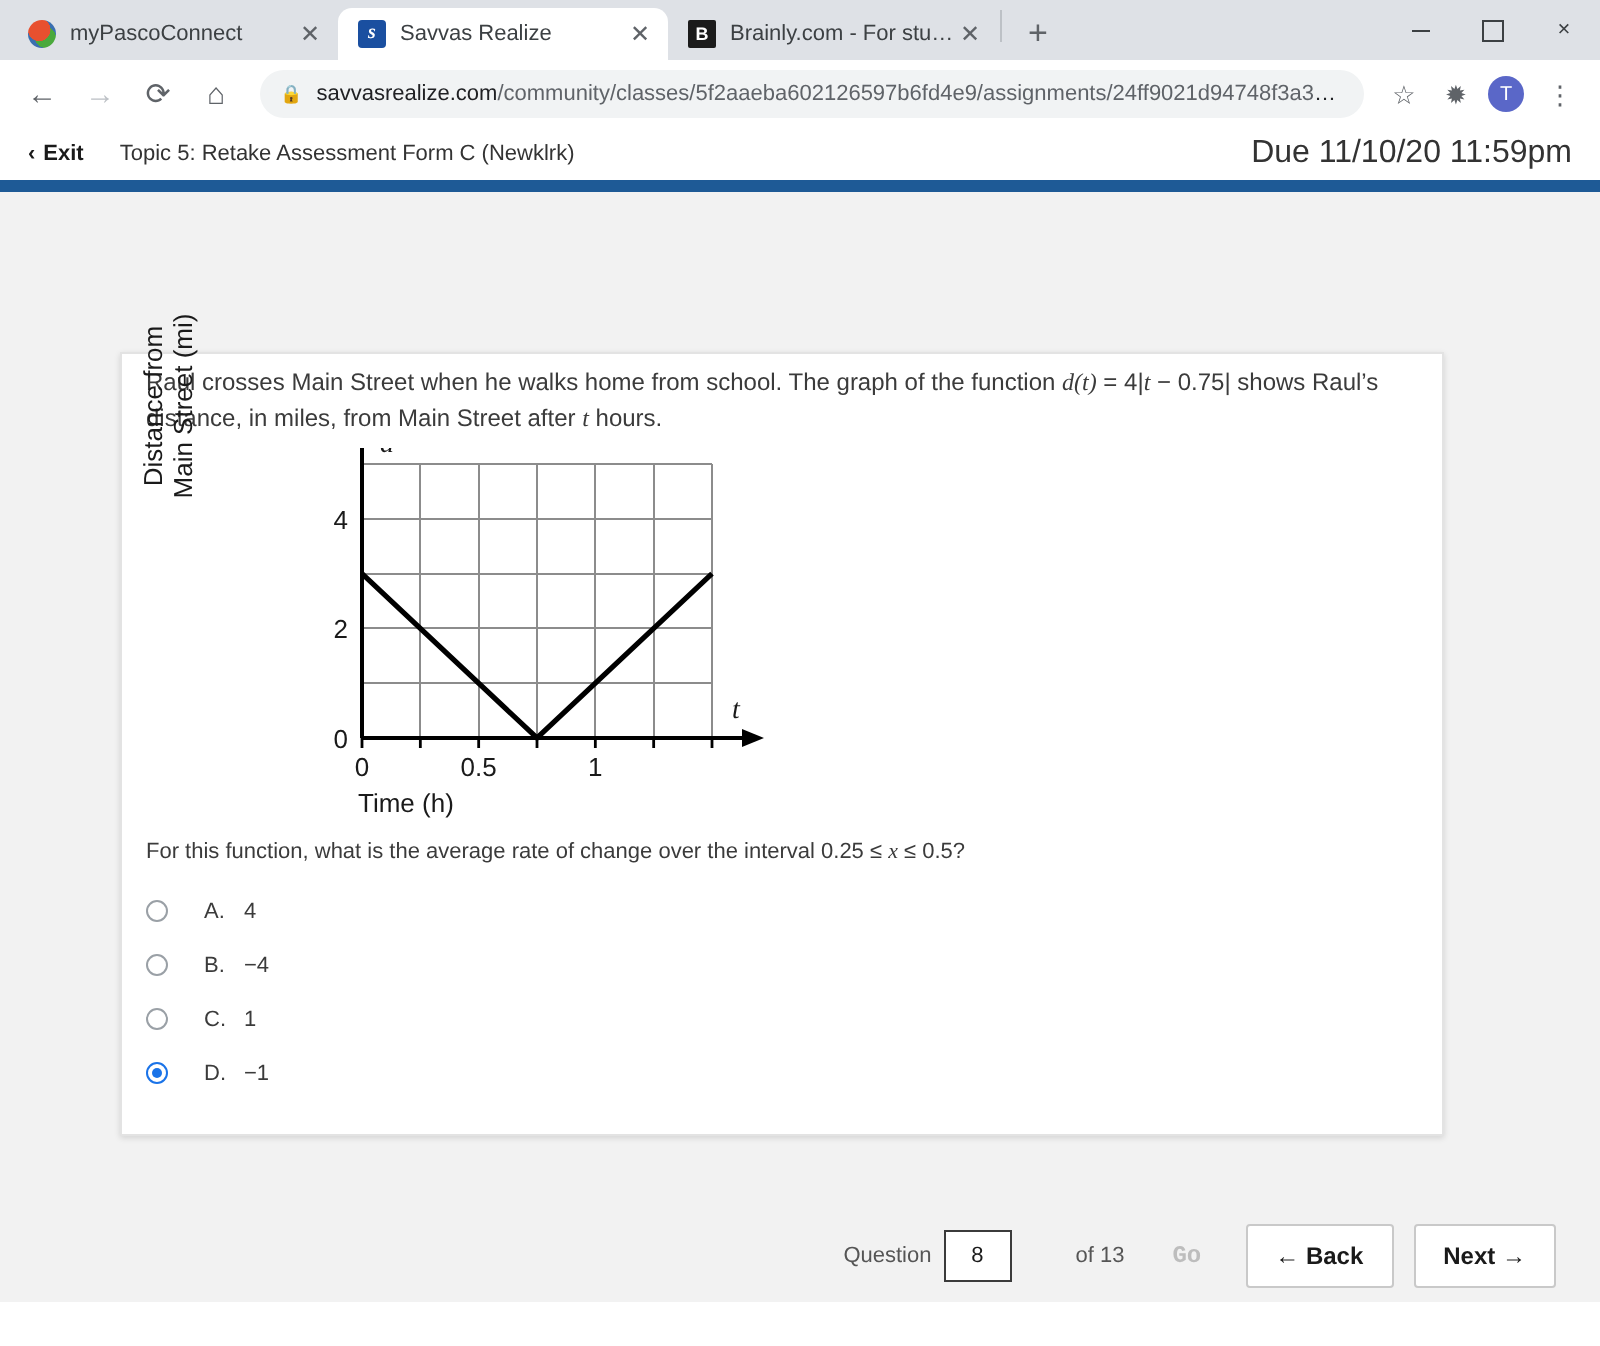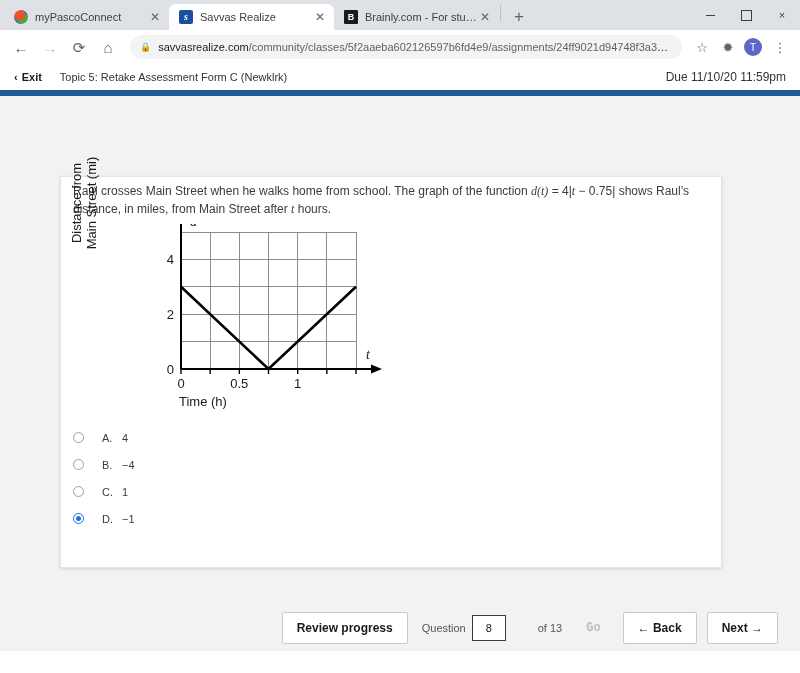--- a/index.html
+++ b/index.html
@@ -122,21 +122,21 @@
 
   .apphead {
     height: 26px; background: #ffffff;
     display: flex; align-items: center; padding: 0 14px;
     font-size: 11px; color: #333;
   }
   .exit { display: flex; align-items: center; font-weight: bold; color: #1a1a1a;
           font-size: 11px; margin-right: 18px; }
   .exit .chev { font-size: 11px; margin-right: 4px; }
   .topic { color: #333; font-size: 11px; }
-  .due { margin-left: auto; font-size: 12px; color: #333; }
+  .due { margin-left: auto; font-size: 16px; color: #333; }
   .progressbar { height: 6px; background: #1e5a96; }
 
   .card {
     position: absolute; left: 60px; top: 112px;
     width: 662px; height: 392px;
     background: #ffffff;
     border: 1px solid #e3e3e3;
     box-shadow: 0 1px 3px rgba(0,0,0,0.13);
   }
   .stem {
@@ -320,20 +320,21 @@
               <text x="51" y="95.19999999999999" text-anchor="end">2</text>
               <text x="51" y="40.39999999999999" text-anchor="end">4</text>
               <text x="67" y="2" font-family="Liberation Serif, serif" font-style="italic" font-size="14" fill="#1a1a1a">d</text>
               <text x="243" y="135" font-family="Liberation Serif, serif" font-style="italic" font-size="14" fill="#1a1a1a">t</text>
             </g>
         </svg>
 
         <div class="xlabel">Time (h)</div>
       </div>
 
+      <div class="qtext"><span>For this function, what is the average rate of change over the interval 0.25 ≤ </span><i>x</i><span> ≤ 0.5?</span></div>
 
       <div class="choices">
         <div class="choice">
           <span class="radio"></span>
           <span class="ch-letter">A.</span>
           <span class="ch-val">4</span>
         </div>
         <div class="choice">
           <span class="radio"></span>
           <span class="ch-letter">B.</span>
@@ -346,21 +347,20 @@
         </div>
         <div class="choice">
           <span class="radio sel"></span>
           <span class="ch-letter">D.</span>
           <span class="ch-val">−1</span>
         </div>
       </div>
     </div>
 
     <div class="bottombar">
-      <div class="btn">Review progress</div>
       <div class="qnav">
         <span class="lbl">Question</span>
         <span class="qinput">8</span>
         <span class="ofn">of 13</span>
         <span class="gobtn">Go</span>
       </div>
       <div class="btn">
         <span class="arrow">←</span>&nbsp;<span>Back</span>
       </div>
       <div class="btn">

